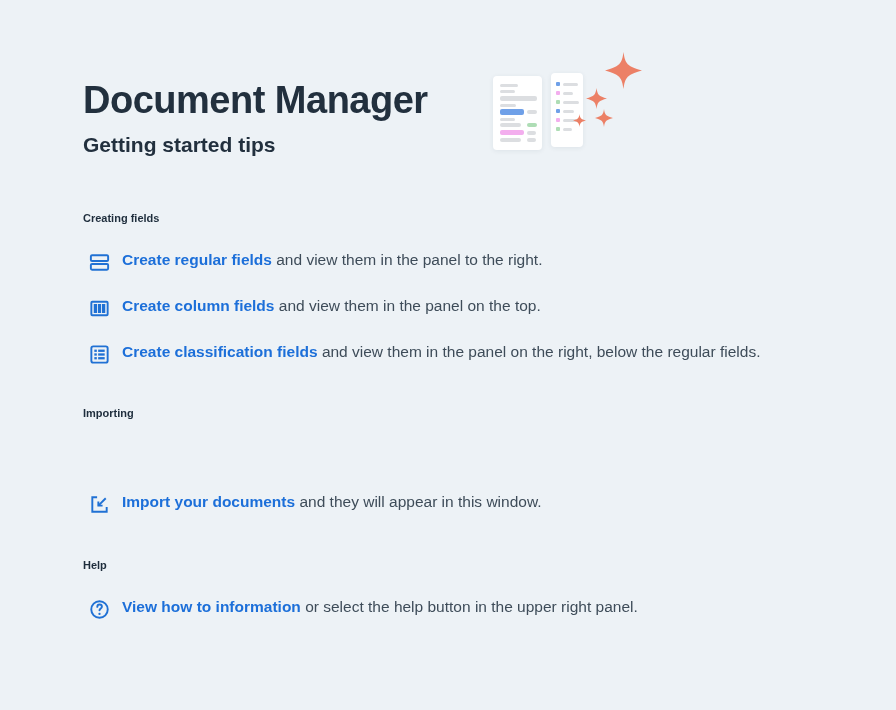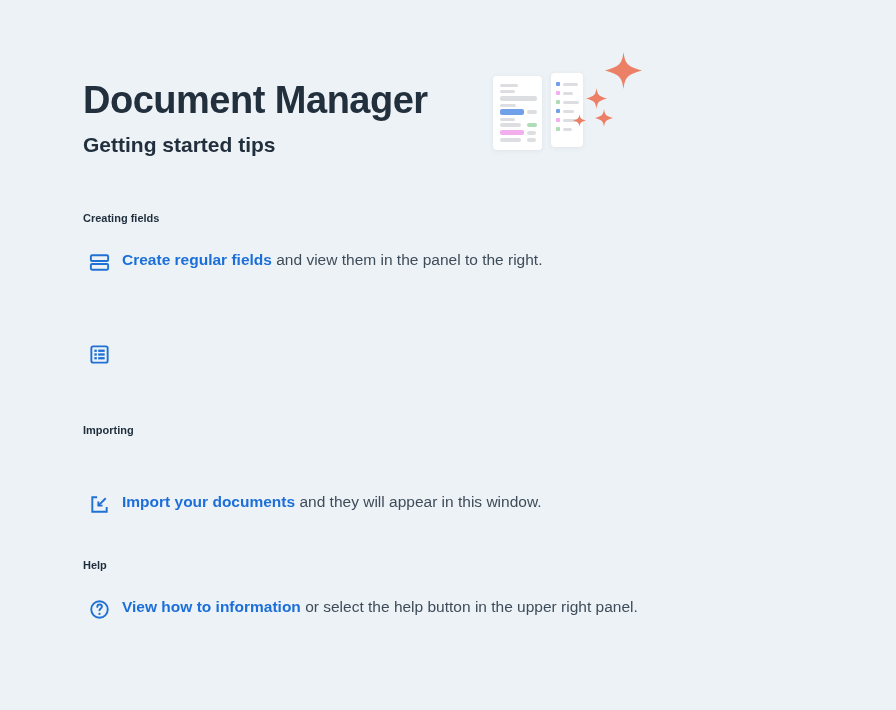--- a/index.html
+++ b/index.html
@@ -181,36 +181,54 @@
         <rect x="3" y="4.5" width="18" height="6" rx="1.2"></rect>
         <rect x="3" y="13.5" width="18" height="6" rx="1.2"></rect>
       </svg>
     </span>
     <span class="tip-text">
       <a class="tip-link">Create regular fields</a>
       <span>and view them in the panel to the right.</span>
     </span>
   </div>
 
+  <div class="tip-row" style="top:297px">
+    <span class="item-icon">
+      <svg width="23" height="23" viewBox="0 0 24 24" fill="none" stroke="currentColor" stroke-width="2">
+        <rect x="3.5" y="5" width="17" height="14" rx="1"></rect>
+        <rect x="6" y="7.3" width="3.4" height="9.4" fill="currentColor" stroke="none"></rect>
+        <rect x="10.3" y="7.3" width="3.4" height="9.4" fill="currentColor" stroke="none"></rect>
+        <rect x="14.6" y="7.3" width="3.4" height="9.4" fill="currentColor" stroke="none"></rect>
+      </svg>
+    </span>
+    <span class="tip-text">
+      <a class="tip-link">Create column fields</a>
+      <span>and view them in the panel on the top.</span>
+    </span>
+  </div>
 
   <div class="tip-row" style="top:343px">
     <span class="item-icon">
       <svg width="23" height="23" viewBox="0 0 24 24" fill="none" stroke="currentColor" stroke-width="2">
         <rect x="3.5" y="3.5" width="17" height="17" rx="2"></rect>
         <rect x="6.6" y="6.9" width="2.6" height="2.4" fill="currentColor" stroke="none"></rect>
         <rect x="10.6" y="6.9" width="6.8" height="2.4" fill="currentColor" stroke="none"></rect>
         <rect x="6.6" y="10.8" width="2.6" height="2.4" fill="currentColor" stroke="none"></rect>
         <rect x="10.6" y="10.8" width="6.8" height="2.4" fill="currentColor" stroke="none"></rect>
         <rect x="6.6" y="14.7" width="2.6" height="2.4" fill="currentColor" stroke="none"></rect>
         <rect x="10.6" y="14.7" width="6.8" height="2.4" fill="currentColor" stroke="none"></rect>
       </svg>
     </span>
-  </div>
-
-  <div class="section-heading" style="top:424px">Importing</div>
+    <span class="tip-text">
+      <a class="tip-link">Create classification fields</a>
+      <span>and view them in the panel on the right, below the regular fields.</span>
+    </span>
+  </div>
+
+  <div class="section-heading" style="top:407px">Importing</div>
 
 
   <div class="tip-row" style="top:493px">
     <span class="item-icon">
       <svg width="23" height="23" viewBox="0 0 24 24" fill="none" stroke="currentColor" stroke-width="2">
         <path d="M9.5 4.5 H4.5 V19.5 H19.5 V14.5"></path>
         <path d="M18.5 5.5 L10.8 13.2"></path>
         <path d="M10.8 8.8 L10.8 13.2 L15.2 13.2"></path>
       </svg>
     </span>

